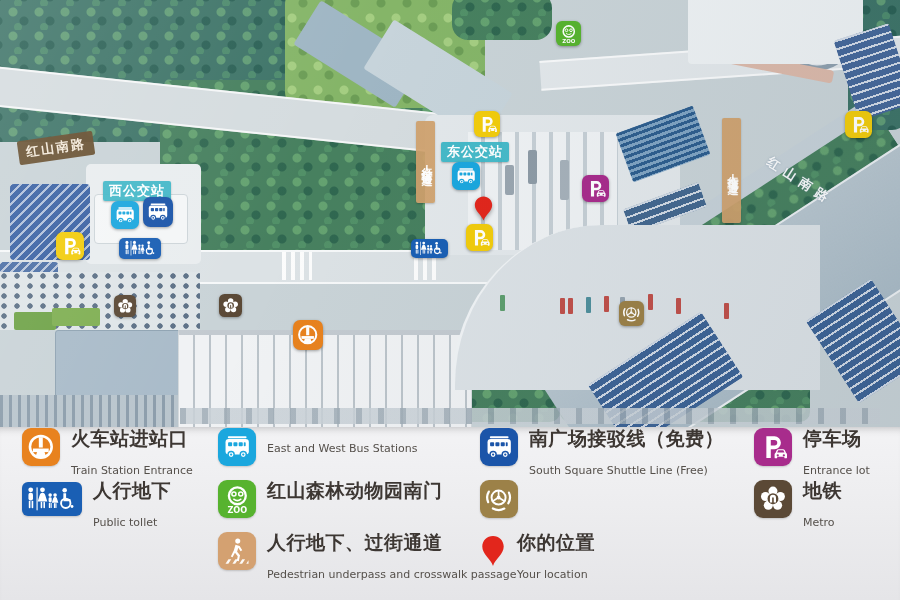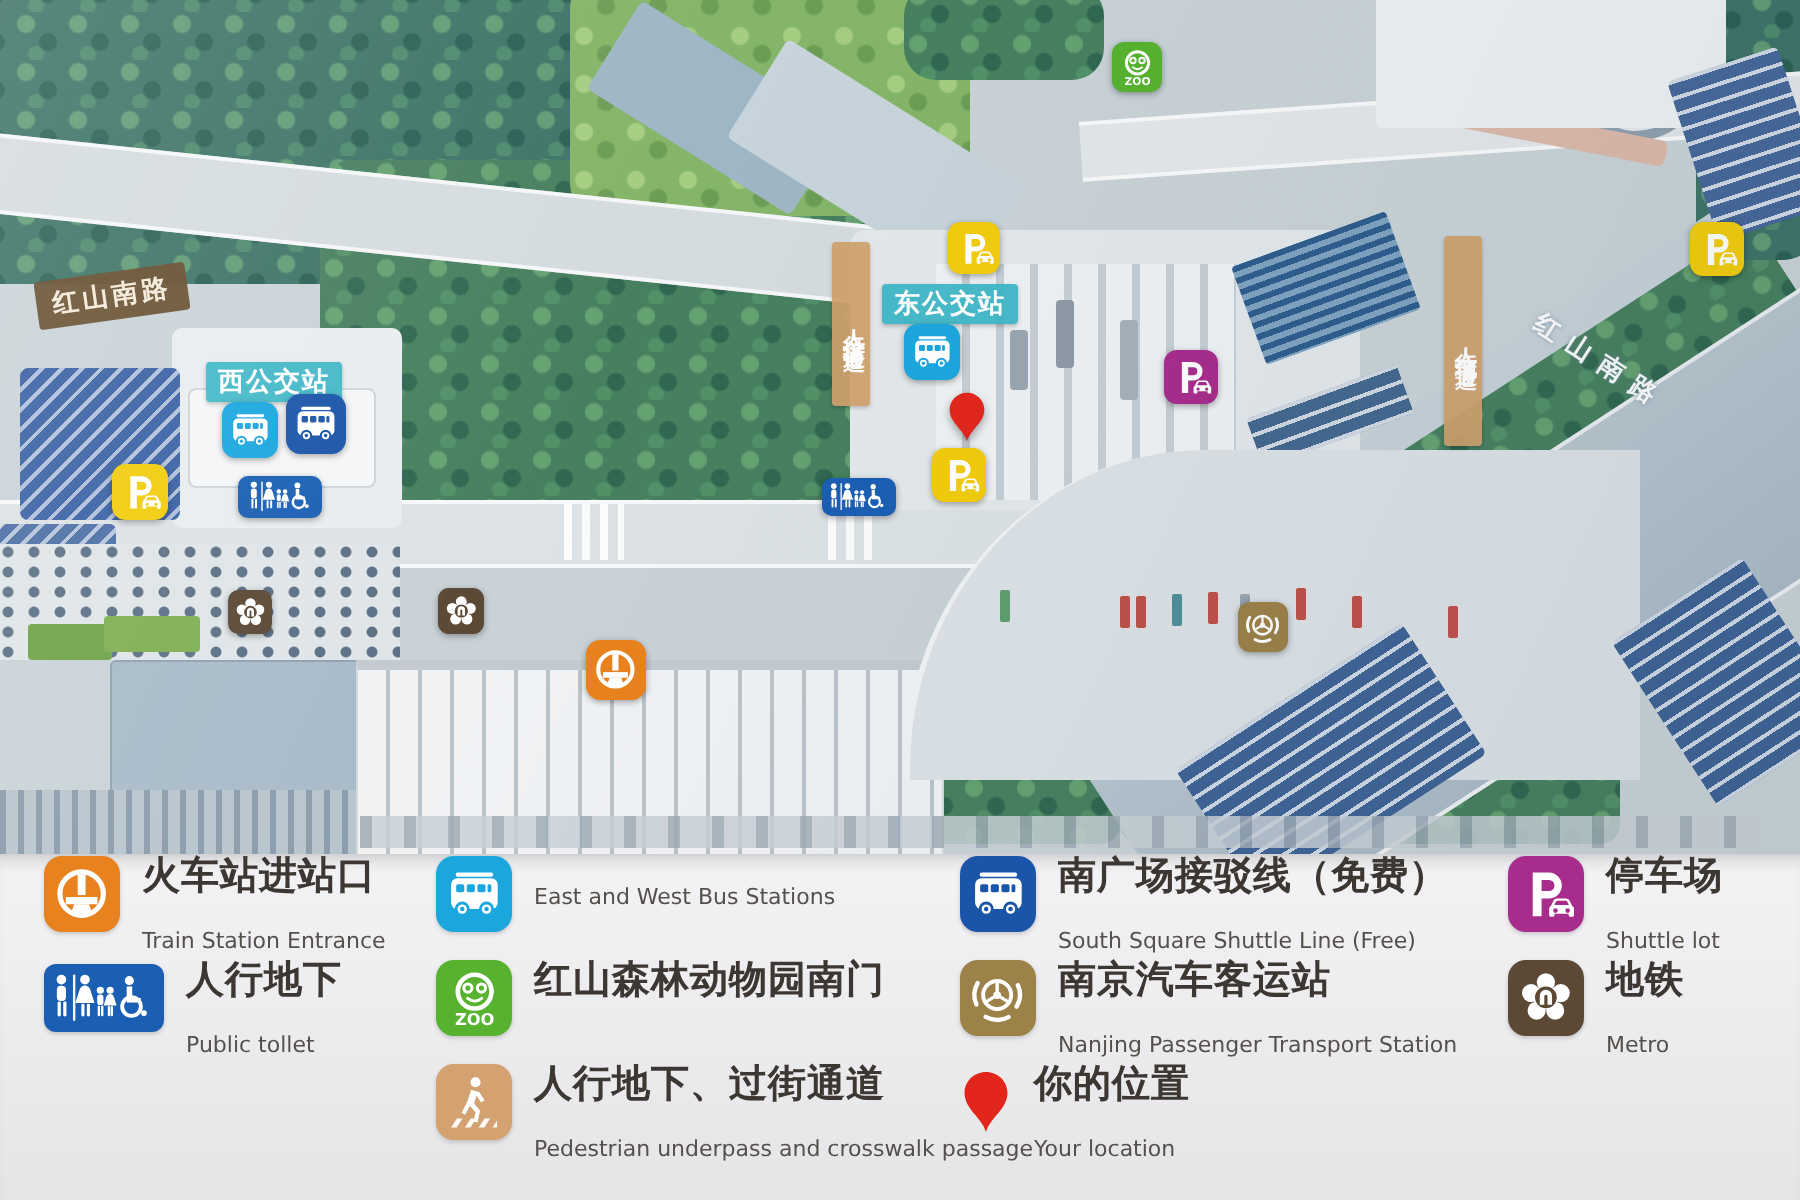--- a/index.html
+++ b/index.html
@@ -463,24 +463,20 @@
           <div class="lg-ic" style="background: rgb(156, 129, 72); color: rgb(156, 129, 72);">
             <svg viewBox="0 0 24 24" width="82%" height="82%">
               <circle cx="12" cy="11.2" r="5.4" fill="none" stroke="#fff" stroke-width="1.5"></circle>
               <circle cx="12" cy="11.2" r="1.5" fill="#fff"></circle>
               <path d="M12 9.6V6M10.7 12l-3.3 2M13.3 12l3.3 2" stroke="#fff" stroke-width="1.3" stroke-linecap="round"></path>
               <path d="M4 14.8a9 9 0 0 1 .5-8.2" fill="none" stroke="#fff" stroke-width="1.7" stroke-linecap="round"></path>
               <path d="M20 7.4a9 9 0 0 1-.5 8.2" fill="none" stroke="#fff" stroke-width="1.7" stroke-linecap="round"></path>
               <path d="M7.6 19.6a9.4 9.4 0 0 0 8.8.1" fill="none" stroke="#fff" stroke-width="1.7" stroke-linecap="round"></path>
             </svg>
           </div>
-          <div class="lg-txt">
-            <div class="lg-zh">南京汽车客运站</div>
-            <div class="lg-en">Nanjing Passenger Transport Station</div>
-          </div>
         </div>
         <div class="lg-row">
           <div class="lg-ic pin-box" style="color: rgb(226, 38, 28);">
             <svg viewBox="0 0 24 30" width="100%" height="100%">
               <path d="M12 1.2c-5.5 0-9.9 4.3-9.9 9.7 0 7.3 7.8 11.2 9.9 17.9 2.1-6.7 9.9-10.6 9.9-17.9 0-5.4-4.4-9.7-9.9-9.7z" fill="currentColor"></path>
             </svg>
           </div>
           <div class="lg-txt">
             <div class="lg-zh">你的位置</div>
             <div class="lg-en">Your location</div>
@@ -493,21 +489,21 @@
             <svg viewBox="0 0 24 24" width="80%" height="80%">
               <path fill="#fff" fill-rule="evenodd" d="M6.6 3.4H13a5.1 5.1 0 0 1 0 10.2h-2.9v7H6.6zM10.1 6.3v4.4H13a2.2 2.2 0 0 0 0-4.4z"></path>
               <path fill="#fff" d="M13.9 16.4l.9-1.9c.3-.6.8-.9 1.5-.9h3.4c.7 0 1.2.3 1.5.9l.9 1.9c.5.3.8.8.8 1.4v2.3c0 .4-.3.7-.7.7h-.7c-.4 0-.7-.3-.7-.7v-.5h-5.6v.5c0 .4-.3.7-.7.7h-.7c-.4 0-.7-.3-.7-.7v-2.3c0-.6.3-1.1.8-1.4z"></path>
               <path fill="currentColor" d="M15.1 16.2h5.8l-.7-1.4c-.1-.2-.3-.3-.5-.3h-3.4c-.2 0-.4.1-.5.3z"></path>
               <circle cx="15.6" cy="18.4" r=".9" fill="currentColor"></circle>
               <circle cx="20.4" cy="18.4" r=".9" fill="currentColor"></circle>
             </svg>
           </div>
           <div class="lg-txt">
             <div class="lg-zh">停车场</div>
-            <div class="lg-en">Shuttle lot</div>
+            <div class="lg-en">Entrance lot</div>
           </div>
         </div>
         <div class="lg-row">
           <div class="lg-ic" style="background: rgb(91, 73, 54); color: rgb(91, 73, 54);">
             <svg viewBox="0 0 24 24" width="84%" height="84%">
               <g fill="#fff">
                 <circle cx="12" cy="6.1" r="3.4"></circle>
                 <circle cx="17.6" cy="10.2" r="3.4"></circle>
                 <circle cx="15.5" cy="16.8" r="3.4"></circle>
                 <circle cx="8.5" cy="16.8" r="3.4"></circle>

